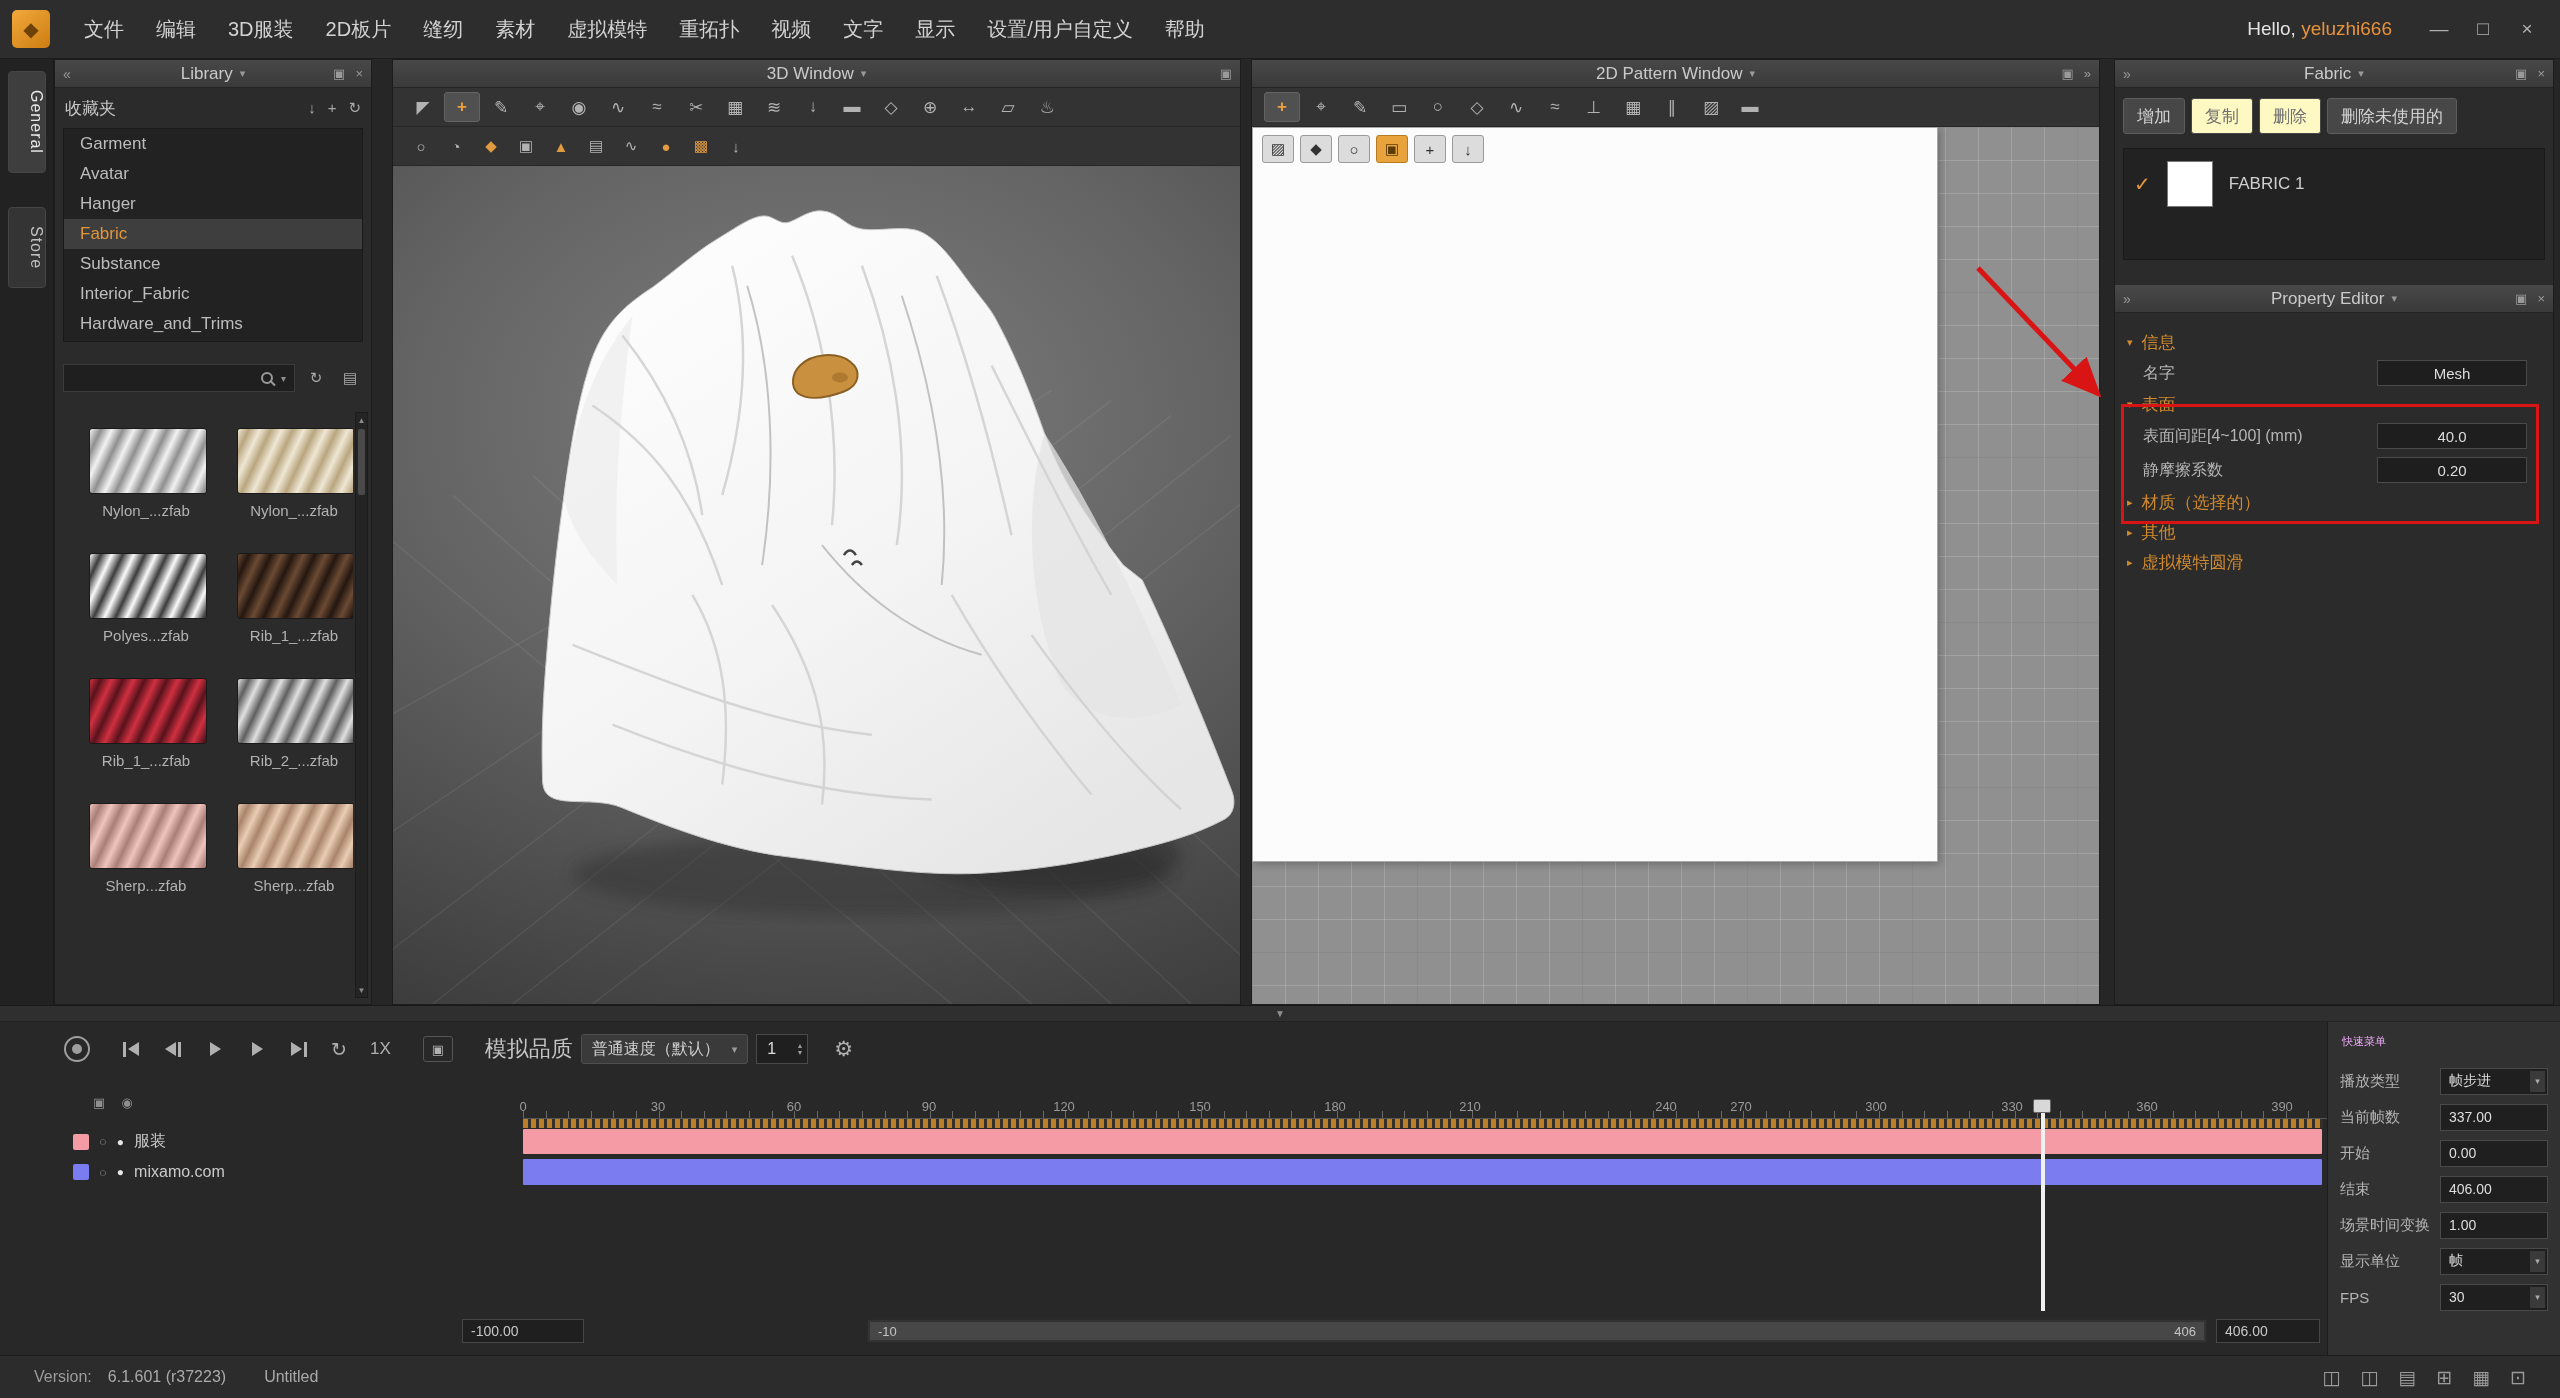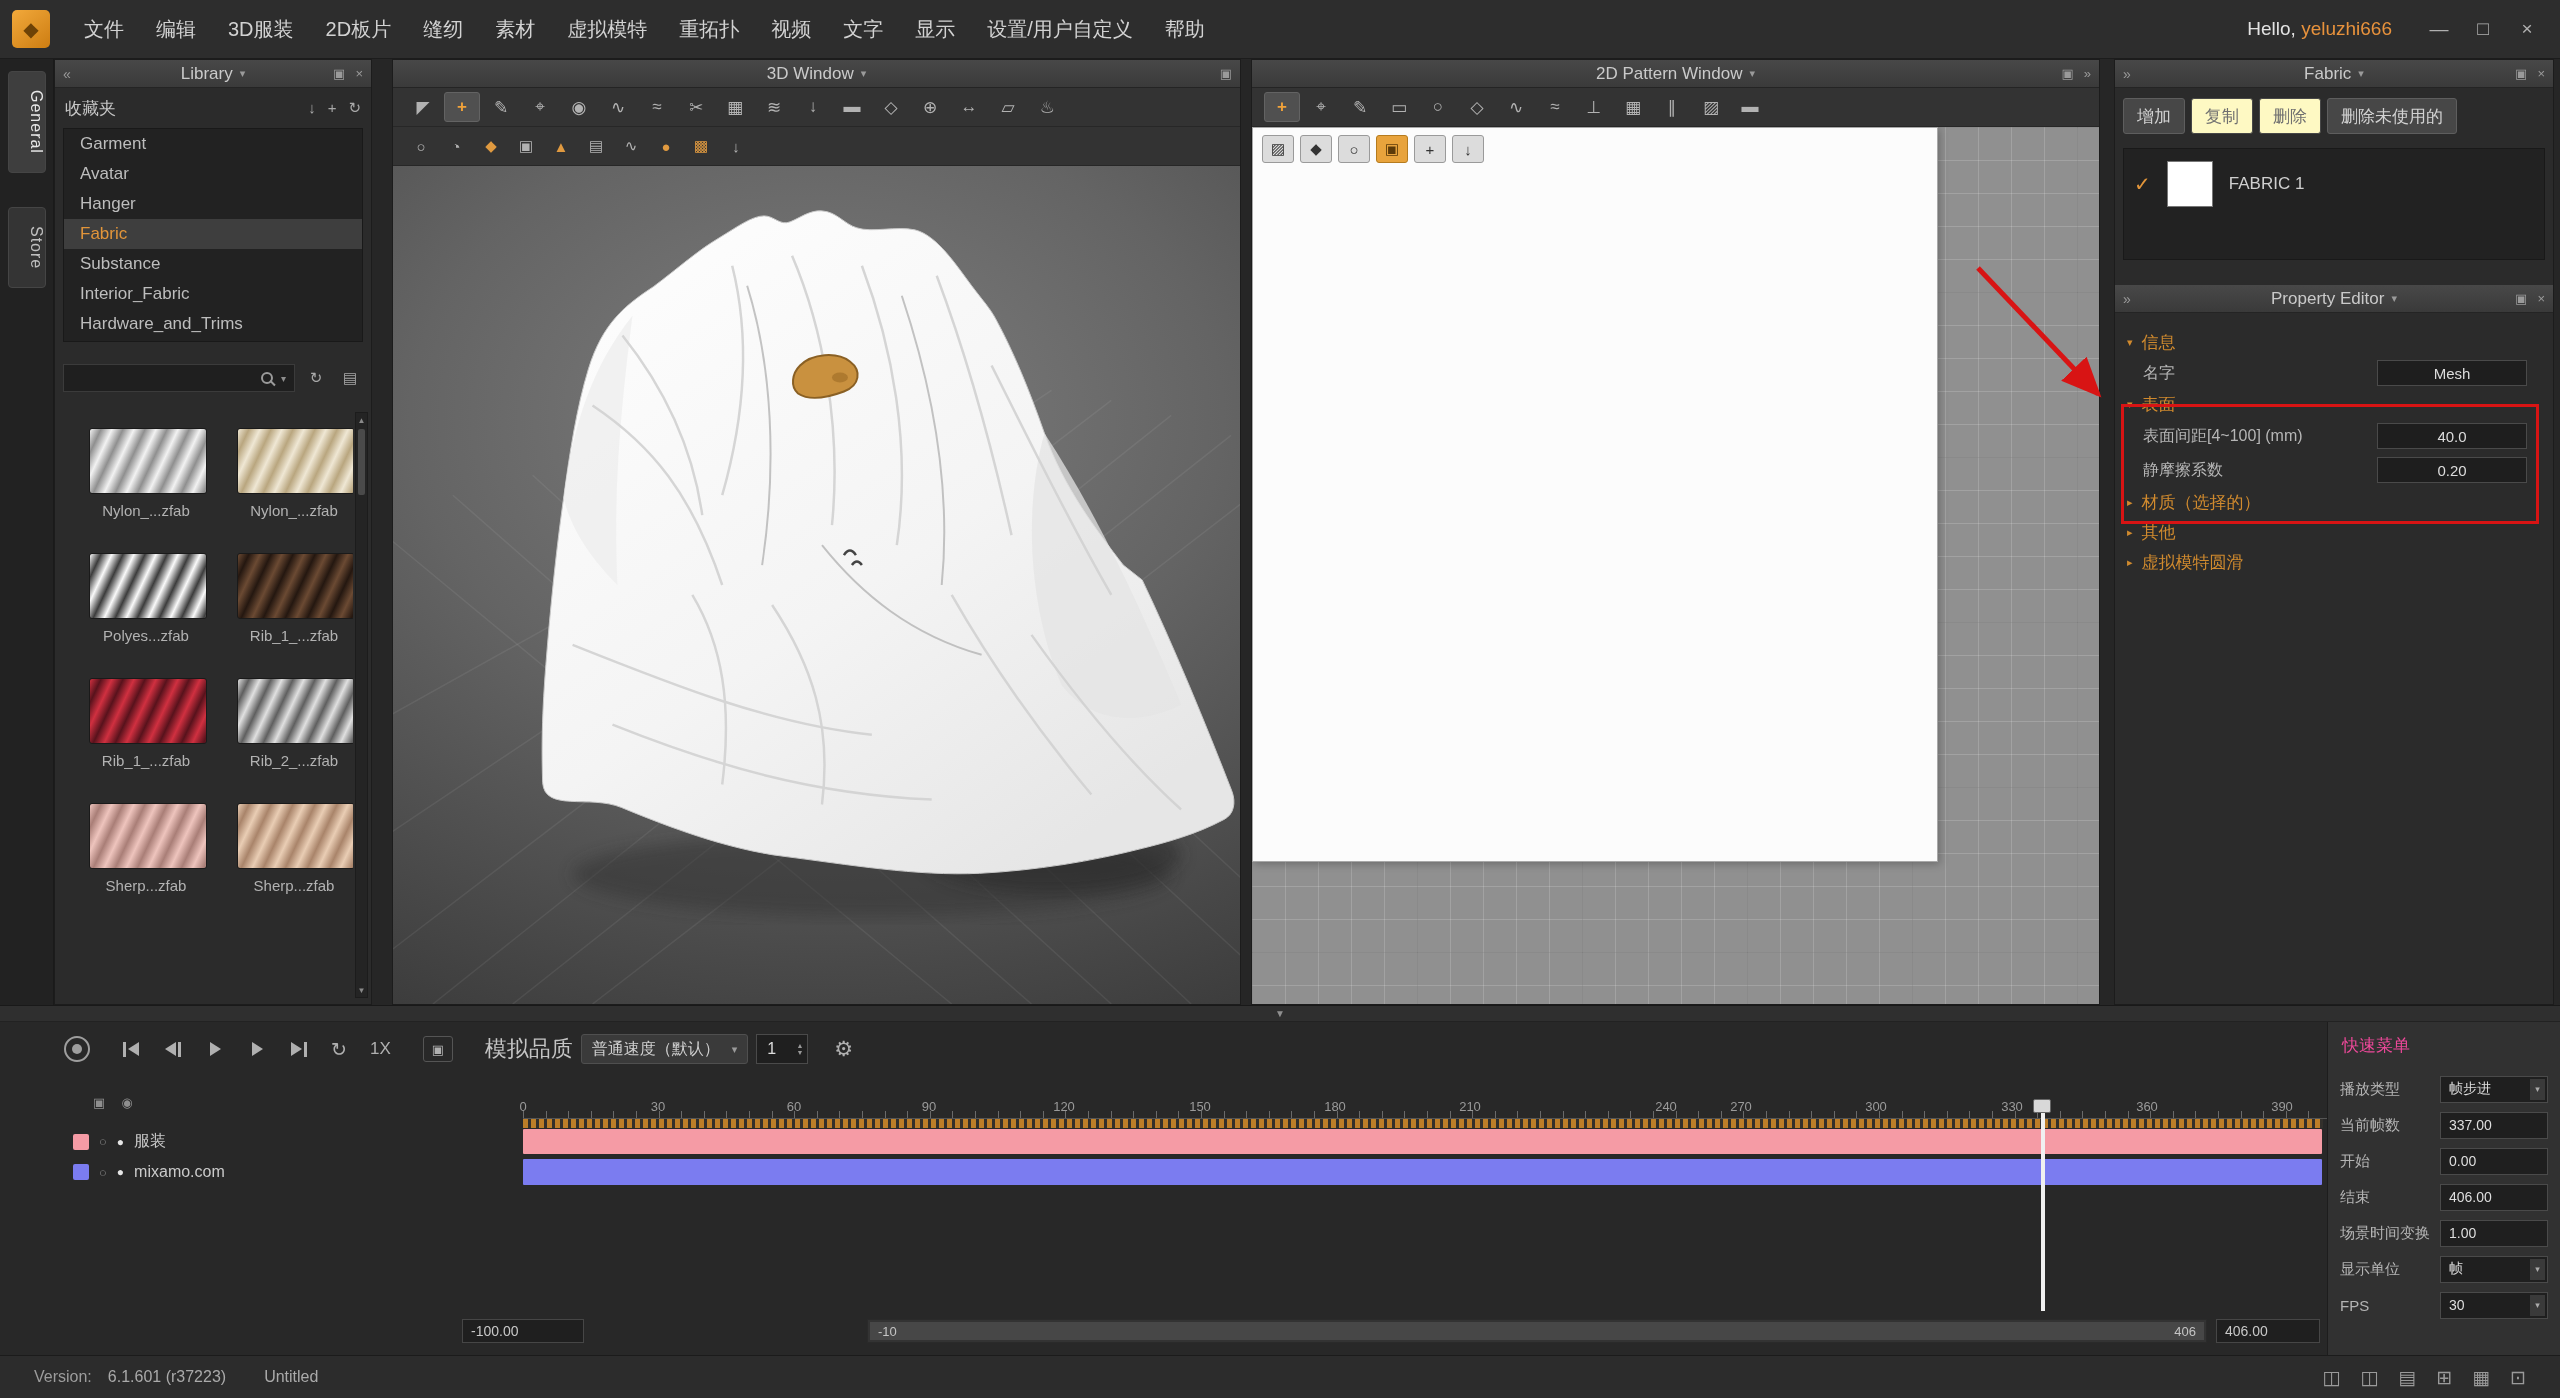--- a/index.html
+++ b/index.html
@@ -126,21 +126,21 @@
 .tl-orange{position:absolute;left:523px;top:113px;width:1800px;height:9px;background:repeating-linear-gradient(90deg,#bd7e28 0 5px,#33302c 5px 8px)}
 .tl-bar{position:absolute;left:523px;width:1799px;border-radius:1px}
 .bar-pink{top:123px;height:25px}
 .bar-blue{top:153px;height:26px}
 .tl-playline{position:absolute;left:2041px;top:95px;width:4px;height:210px;background:#f0f0f0}
 .tl-playhandle{position:absolute;left:2033px;top:93px;width:18px;height:14px;background:#d8d8d8;border:1px solid #666;border-radius:2px}
 .sfield{position:absolute;height:24px;background:#1f1f1f;border:1px solid #464646;display:flex;align-items:center;padding-left:8px;font-size:14px;color:#c8c8c8}
 .strack{position:absolute;left:867px;top:313px;width:1340px;height:24px;background:#333;border:1px solid #2a2a2a}
 .shandle{position:absolute;inset:2px;background:#474747;display:flex;align-items:center;justify-content:space-between;padding:0 8px;font-size:13px;color:#c4c4c4}
 .tl-quick{position:absolute;right:0;top:16px;left:2327px;bottom:0;background:#313131;border-left:1px solid #1d1d1d}
-.qtitle{padding:12px 0 0 14px;font-size:17px;color:#ec4899}
+.qtitle{padding:12px 0 0 14px;font-size:11px;color:#f0abfc}
 .qrows{margin-top:14px}
 .qrow{height:36px;display:flex;align-items:center;padding:0 12px}
 .qlbl{flex:1;font-size:15px;color:#b4b4b4}
 .qfield{width:108px;height:27px;background:#1f1f1f;border:1px solid #4a4a4a;display:flex;align-items:center;padding:0 2px 0 8px;font-size:14px;color:#dedede;flex:none}
 .qv{flex:1}
 .qcaret{width:15px;height:21px;background:#3a3a3a;display:flex;align-items:center;justify-content:center;font-size:9px;color:#aaa}
 
 
 .statusbar{position:absolute;left:0;top:1355px;width:2560px;height:43px;background:#2c2c2c;border-top:1px solid #1b1b1b;display:flex;align-items:center;padding:0 34px;font-size:16px;color:#9c9c9c}
 .sbv{margin-right:16px}

